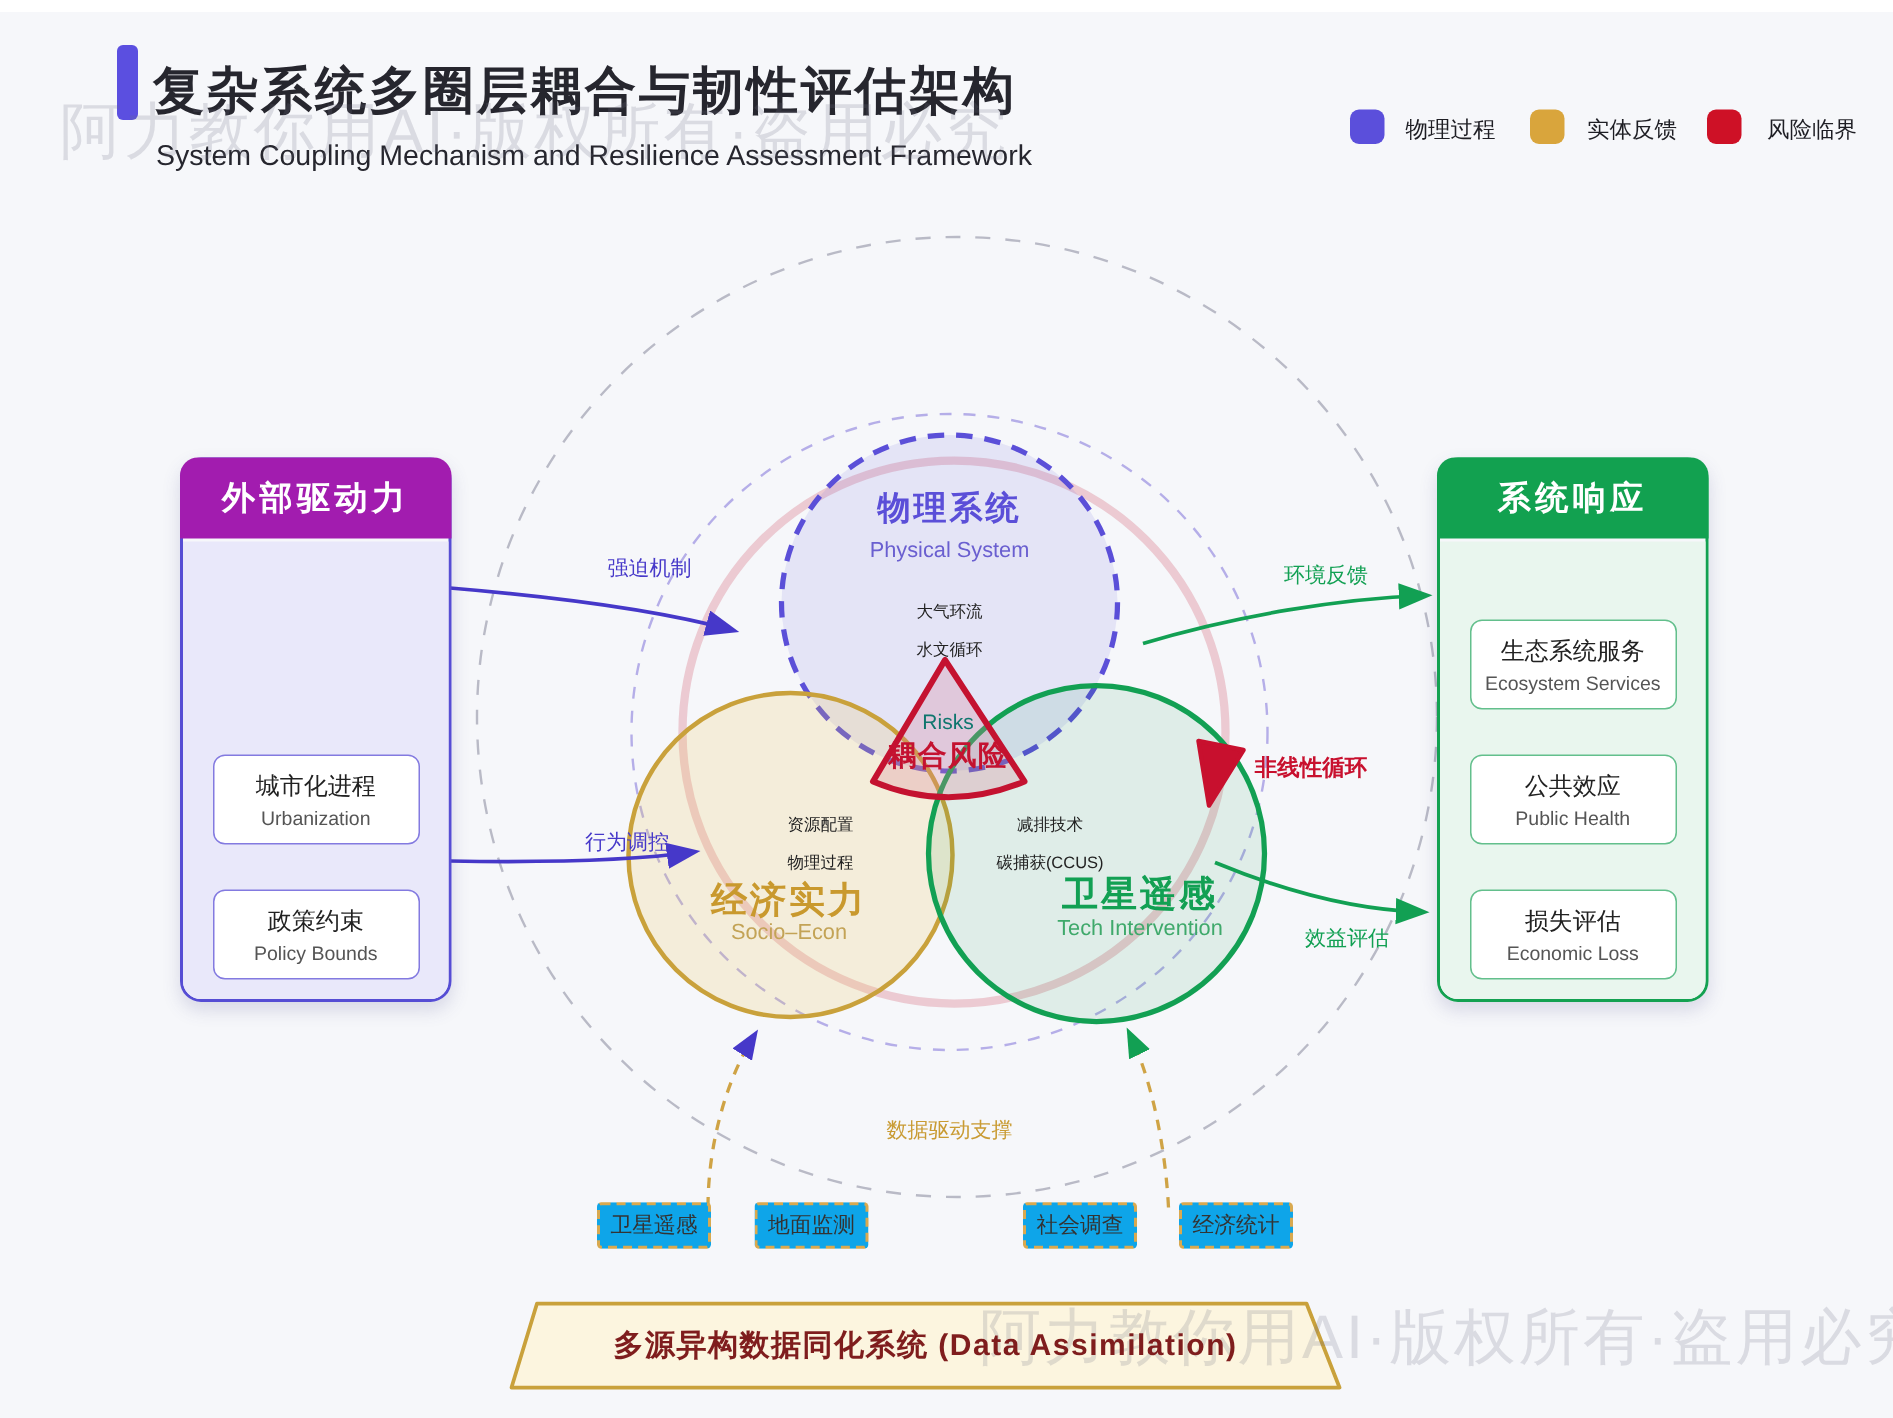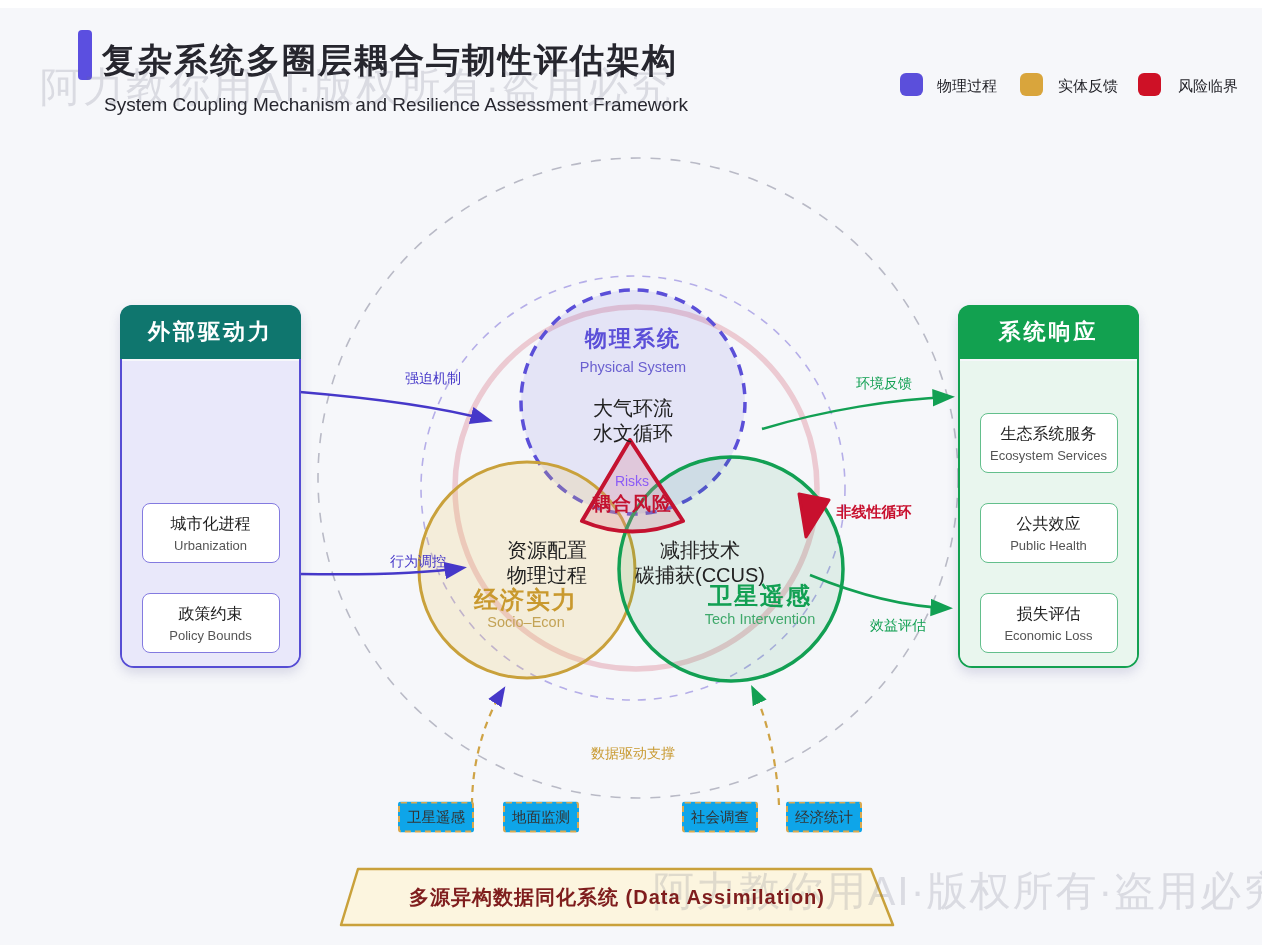--- a/index.html
+++ b/index.html
@@ -22,43 +22,43 @@
   .lg-sq { position:absolute; width:23px; height:23px; border-radius:6px; }
   .lg-lb { position:absolute; font-size:15px; color:#1e1e24; white-space:nowrap; }
 
   
   .panel { position:absolute; width:181px; height:363px; border-radius:14px; box-sizing:border-box;
            box-shadow:0 5px 12px rgba(70,70,140,0.18); z-index:3; }
   .panel-head { height:54px; border-radius:12px 12px 0 0; color:#fff; font-size:22px; font-weight:bold;
                 display:flex; align-items:center; justify-content:center; letter-spacing:3px; }
   .panel-body { position:absolute; left:0; right:0; top:54px; bottom:0; border-radius:0 0 12px 12px; }
   .panel.left  { border:2px solid #564dd4; }
-  .panel.left .panel-head { background:#0f766e; margin:-2px -2px 0 -2px; }
+  .panel.left .panel-head { background:#a21caf; margin:-2px -2px 0 -2px; }
   .panel.left .panel-body { background:#e9e8fa; }
   .panel.right { border:2px solid #13a151; }
   .panel.right .panel-head { background:#12a150; margin:-2px -2px 0 -2px; }
   .panel.right .panel-body { background:#e9f6ee; }
   .pbox { position:absolute; left:50%; transform:translateX(-50%); width:136px; height:58px; background:#fff;
           border-radius:8px; display:flex; flex-direction:column; align-items:center; justify-content:center; }
   .panel.left  .pbox { border:1.5px solid #837ae0; }
   .panel.right .pbox { border:1.5px solid #63bf8c; }
   .pbox .zh { font-size:16px; color:#222; }
   .pbox .en { font-size:13px; color:#555; margin-top:3px; }
   .pbox.p1 { top:106px; } .pbox.p2 { top:196px; } .pbox.p3 { top:286px; }
 
   
   .lab { position:absolute; z-index:4; }
   .v-title-purple { font-size:22px; font-weight:bold; color:#5b4fd8; letter-spacing:2px; }
   .v-sub-purple   { font-size:14.5px; color:#6a5fd0; }
   .v-title-gold   { font-size:24px; font-weight:bold; color:#c9992e; letter-spacing:2px; }
   .v-sub-gold     { font-size:14.5px; color:#c3a356; }
   .v-title-green  { font-size:24px; font-weight:bold; color:#12a053; letter-spacing:2px; }
   .v-sub-green    { font-size:14.5px; color:#3fa96b; }
-  .v-body { font-size:20px; color:#222; }
-  .risk-tag   { font-size:14px; color:#8b5cf6; }
+  .v-body { font-size:11px; color:#222; }
+  .risk-tag   { font-size:14px; color:#0f766e; }
   .risk-title { font-size:19px; font-weight:bold; color:#c41230; letter-spacing:1px; }
 
   .arrow-lab-purple { font-size:14px; color:#4638c9; }
   .arrow-lab-green  { font-size:14px; color:#12a053; }
   .arrow-lab-red    { font-size:15px; font-weight:bold; color:#c8102e; }
   .arrow-lab-gold   { font-size:14px; color:#c99b33; }
 
   
   .dsbox { position:absolute; transform:translate(-50%,-50%); border:2px dashed #d9a94f; background:#0ea5e9;
            padding:4px 7px; font-size:14.5px; color:#333; border-radius:3px; white-space:nowrap; z-index:3; }

